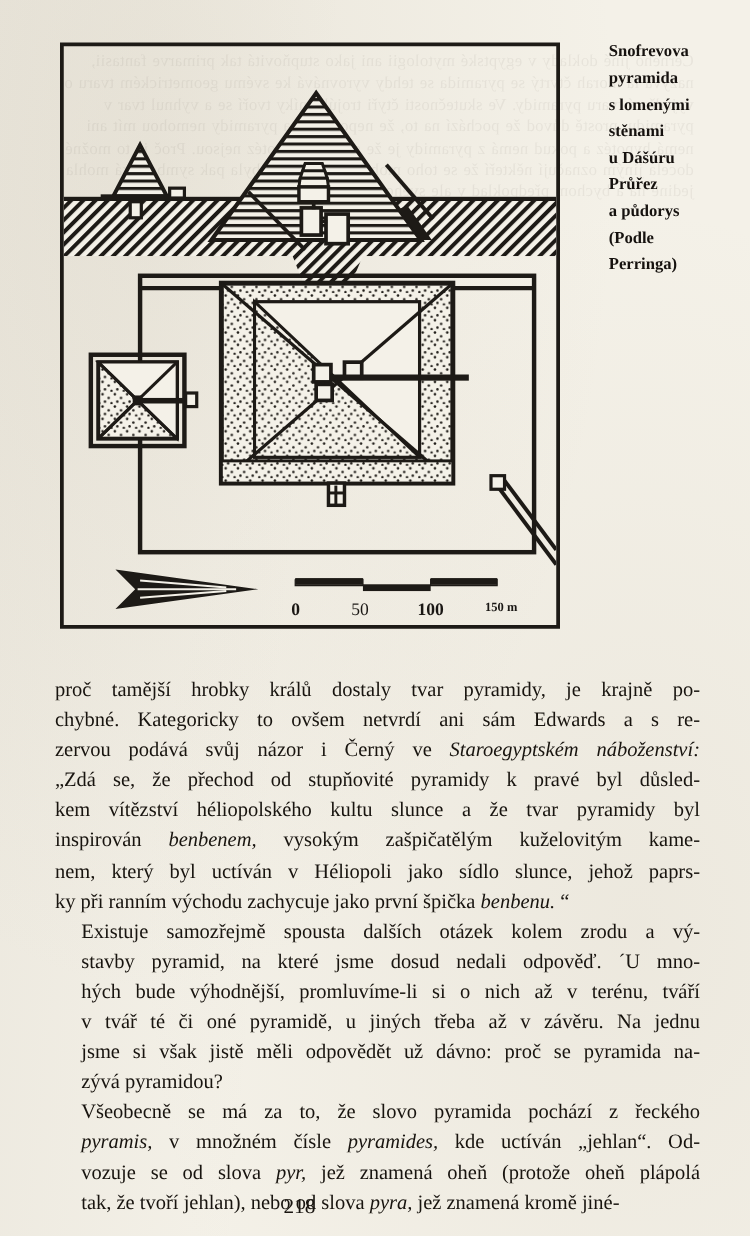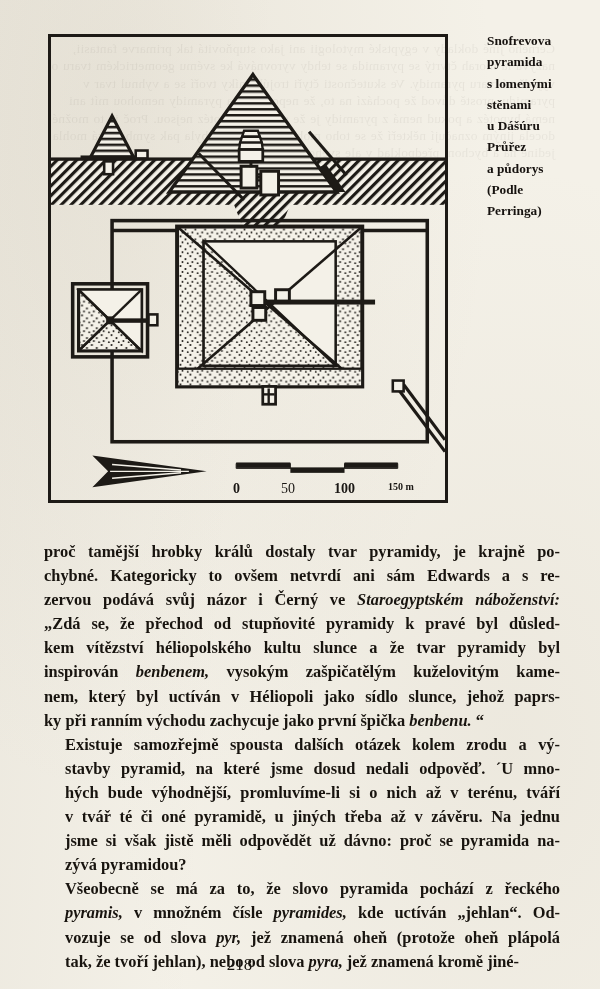--- a/index.html
+++ b/index.html
@@ -55,21 +55,21 @@
   #bodytext{
     position:absolute;left:44px;top:540px;width:516px;
     font-size:16.4px;
     line-height:24.1px;
     text-align:justify;
     color:#18140f;
   }
   #bodytext p{margin:0;}
   #bodytext p.indent{text-indent:21px;}
   #bodytext i{font-style:italic;}
-  .ln{display:block;white-space:nowrap;font-weight:bold;}
+  .ln{display:block;white-space:nowrap;}
   
   .ln{
     text-align:justify;
     text-align-last:justify;
   }
   .ln.last{text-align-last:left;}
 
   #folio{
     position:absolute;left:0;top:955px;width:476px;
     text-align:center;

